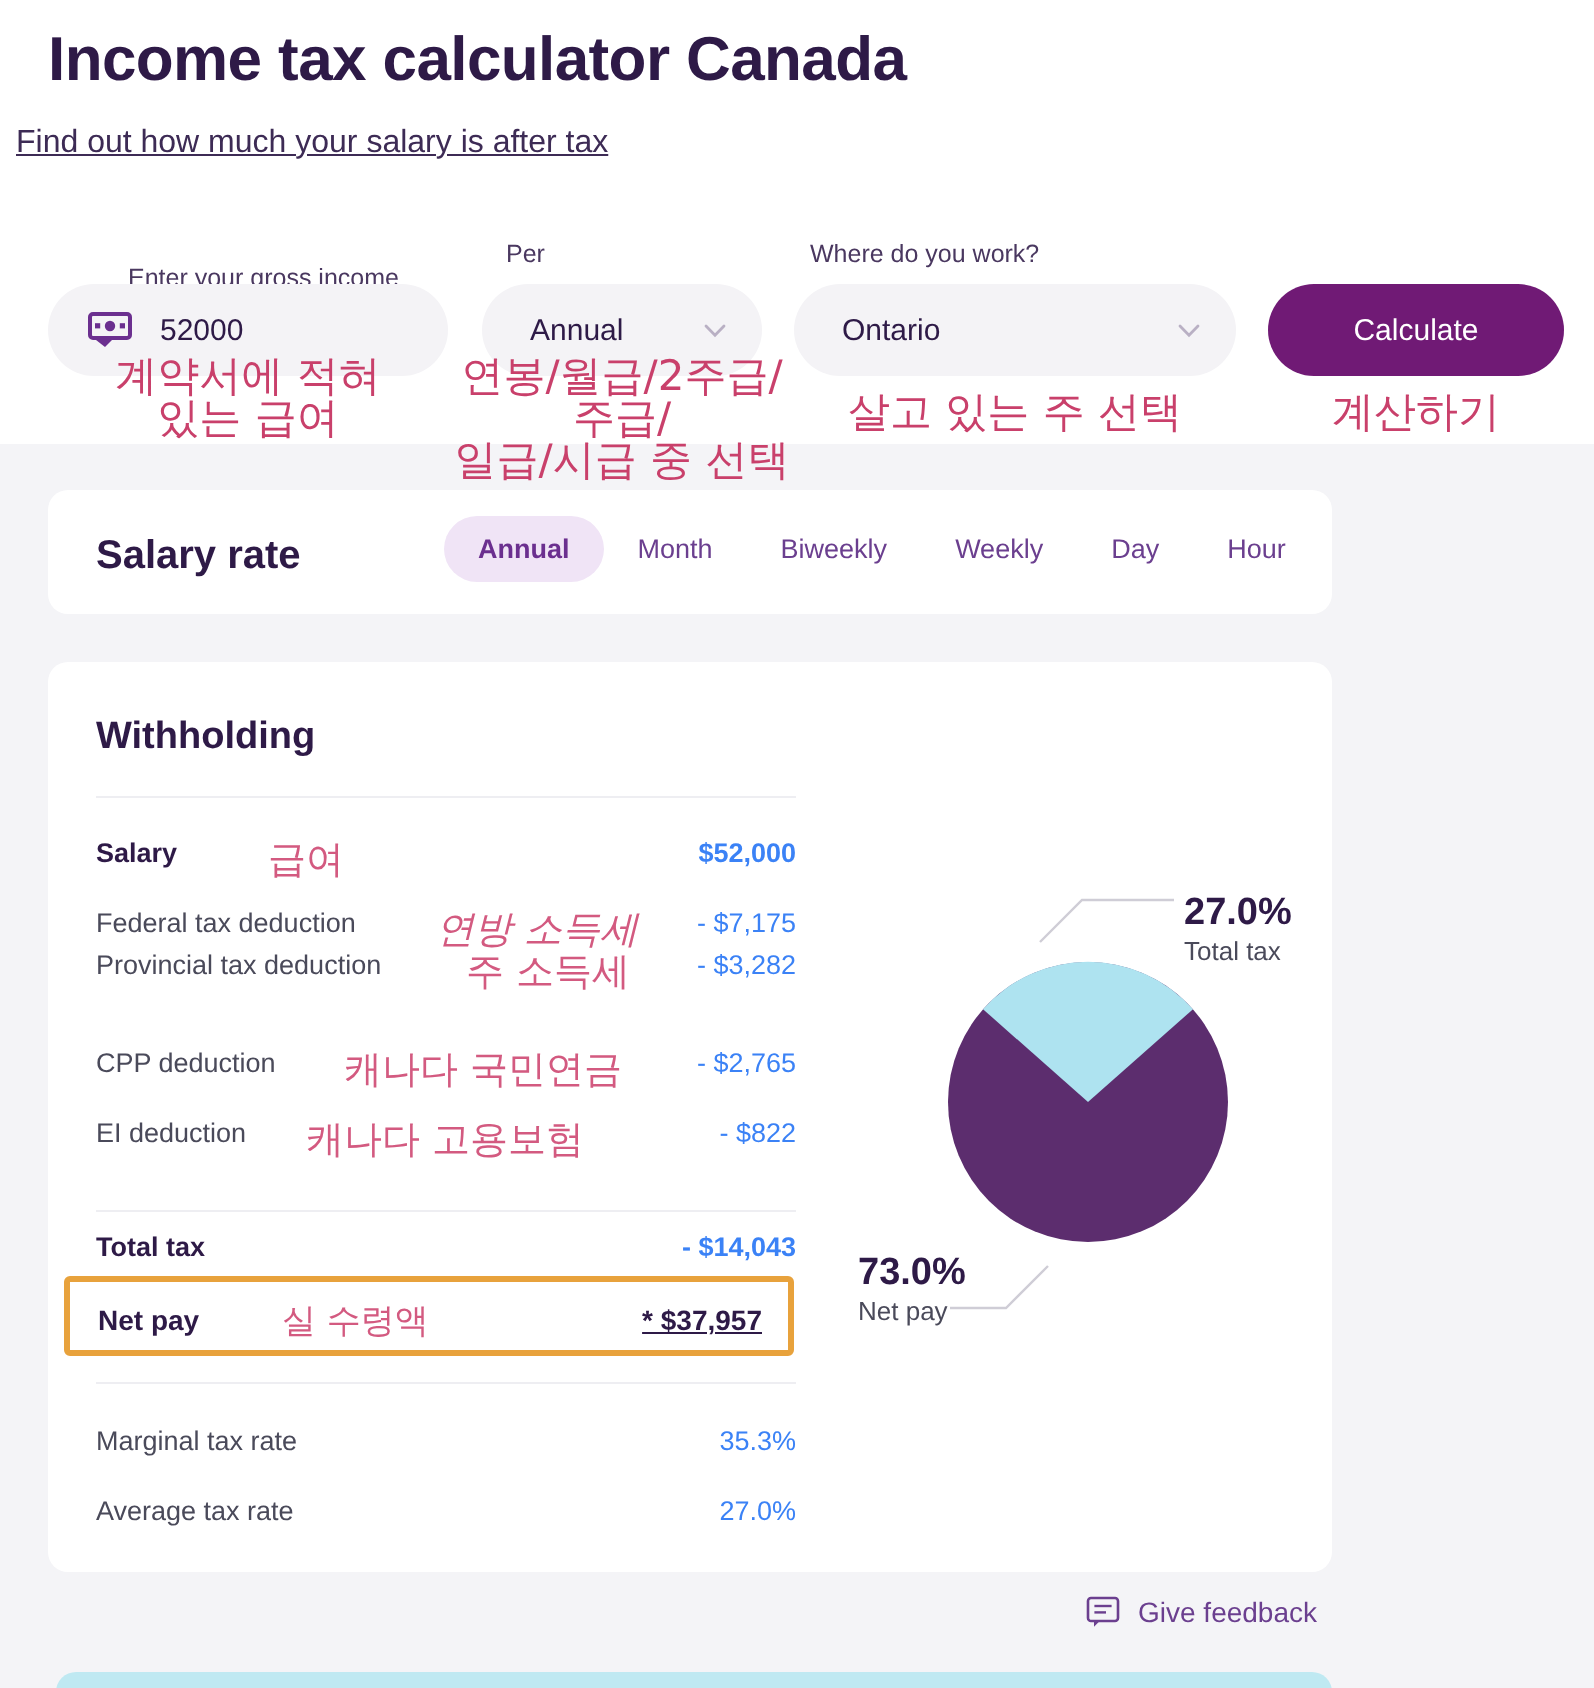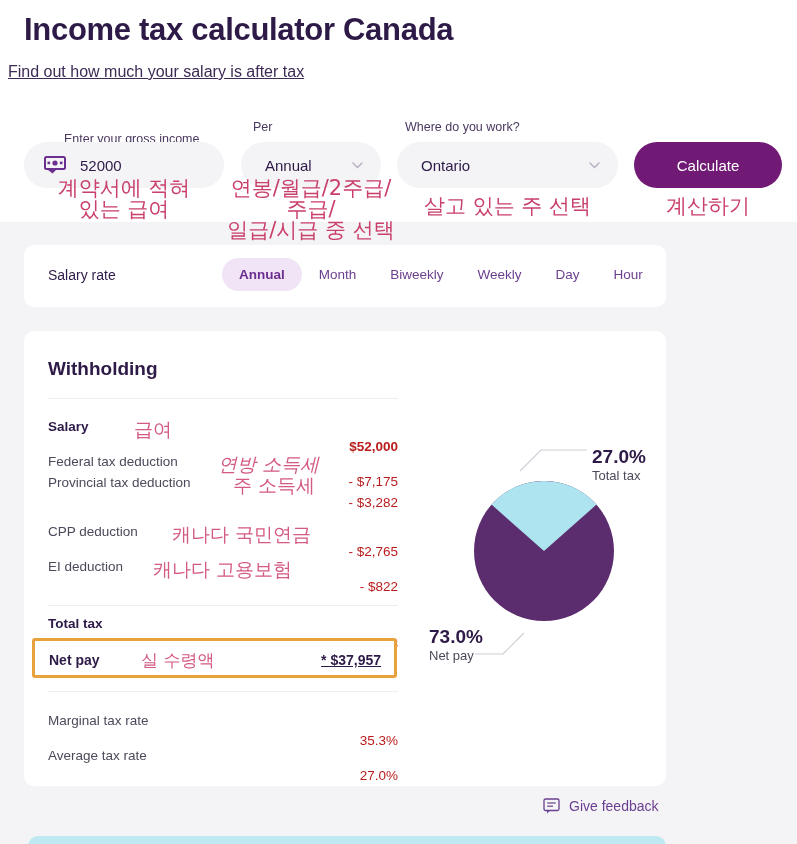--- a/index.html
+++ b/index.html
@@ -120,22 +120,22 @@
     background: #ffffff;
     border-radius: 10px;
   }
   .card-rate { top: 245px; height: 62px; }
   .card-hold { top: 331px; height: 455px; }
 
   
   .rate-label {
     position: absolute;
     left: 24px; top: 22px;
-    font-size: 14px;
-    font-weight: normal;
+    font-size: 20px;
+    font-weight: bold;
     color: #2e1a47;
     text-align: center;
   }
   .rate-tabs {
     position: absolute;
     left: 198px; top: 13px;
     display: flex;
     align-items: center;
   }
   .rate-tab {
@@ -190,23 +190,22 @@
     top: -2px;
     font-size: 19px;
     color: #d35a80;
     white-space: nowrap;
     font-family: "DejaVu Sans", sans-serif;
   }
   .row .rval {
     position: absolute;
     right: 0; top: 0;
     font-size: 13.5px;
-    color: #b91c1c;
+    color: #3b82f6;
     white-space: nowrap;
-    margin-top: 20px;
   }
   .row.bold .rval { font-weight: bold; }
 
   
   .netpay-box {
     position: absolute;
     left: 8px; top: 307px;
     width: 365px; height: 40px;
     border: 3px solid #e8a23c;
     border-radius: 3px;

